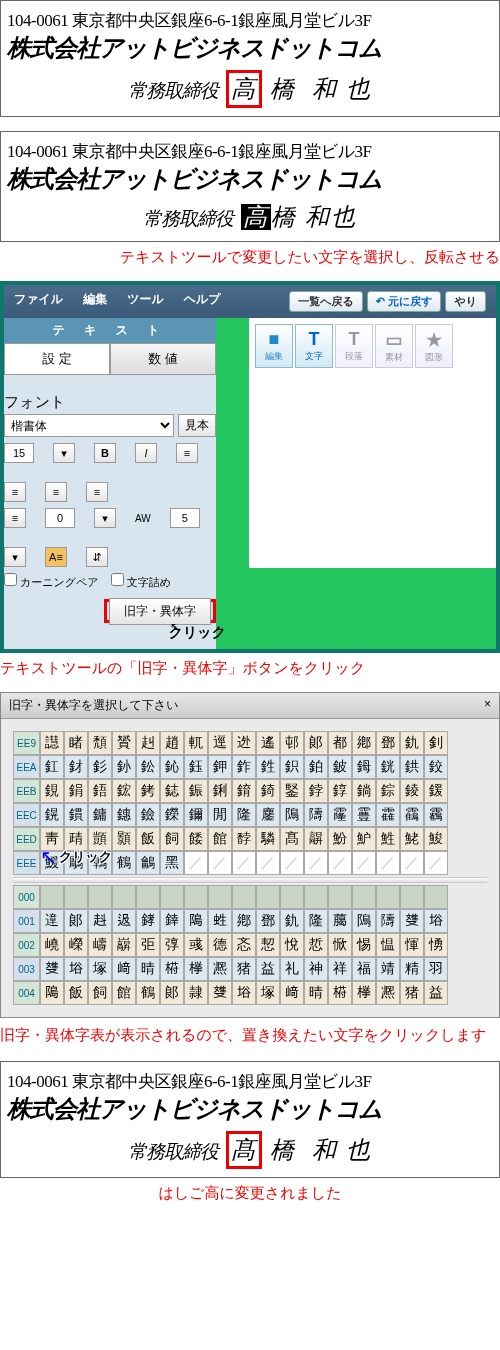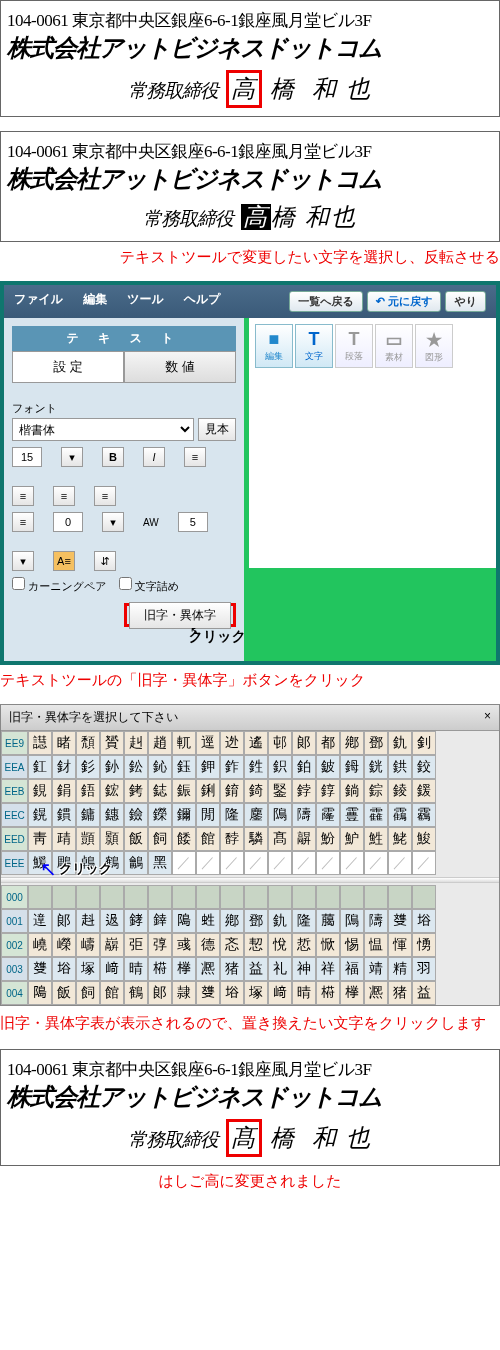--- a/index.html
+++ b/index.html
@@ -15,46 +15,46 @@
 .cap{color:#e00;text-align:center;font-size:15px;margin-top:6px}
 .cap2{color:#e00;font-size:15px;margin-top:6px;line-height:1.5}
 
 .app{border:4px solid #0f766e;background:#22c55e;position:relative;font-size:12px}
 .menubar{background:linear-gradient(#4a6b8a,#3a5a78);color:#fff;padding:6px 10px;display:flex;gap:20px;font-weight:bold}
 .menubar .rbtn{margin-left:auto;display:flex;gap:4px}
 .rbtn .bt{background:linear-gradient(#fff,#e0e8ef);color:#333;border:1px solid #7a9;border-radius:3px;padding:2px 8px;font-size:11px;display:flex;align-items:center;gap:3px}
 .rbtn .bt.undo{color:#06c}
 .arrow{color:#06c;font-weight:bold}
 .panelT{background:#5a95b5;color:#fff;text-align:center;padding:4px;letter-spacing:8px;font-weight:bold}
-.panel{background:#d8e5ee;padding:8px;width:240px;float:left}
+.panel{background:#d8e5ee;width:212px;float:left}
 .tabs{display:flex;margin-bottom:18px}
 .tab{flex:1;text-align:center;padding:6px;border:1px solid #999;background:linear-gradient(#f5f5f5,#ddd);font-size:13px}
 .tab.act{background:#fff}
-.lbl{font-size:11px;margin:12px 0 2px}
+.lbl{font-size:15px;margin:12px 0 2px}
 .sel{display:flex;gap:4px;margin-bottom:6px}
 .sel select,.sel input{border:1px solid #999;padding:2px;font-size:12px;background:#fff}
 .sel select{flex:1}
 .btn{border:1px solid #999;background:linear-gradient(#fff,#e5e5e5);padding:2px 6px;font-size:12px}
 .row{display:flex;gap:19px;align-items:center;margin-bottom:6px;flex-wrap:wrap}
 .row .ic{border:1px solid #999;background:linear-gradient(#fff,#e5e5e5);width:22px;height:20px;display:flex;align-items:center;justify-content:center;font-size:11px}
 .row input[type=text]{width:30px;height:20px;border:1px solid #999;text-align:center;font-size:11px}
 .chk{display:flex;gap:12px;font-size:11px;margin-bottom:8px}
 .oldbtn{border:3px solid #e00;padding:2px}
 .oldbtn .btn{padding:4px 14px}
 .clicklbl{font-weight:bold;font-size:14px}
 .rpane{margin-left:245px;background:#fff;min-height:250px;padding:6px}
 .rtool{display:flex;gap:2px;margin-bottom:6px}
 .rtool .tb{width:38px;height:44px;border:1px solid #ccc;background:linear-gradient(#fff,#eef);display:flex;flex-direction:column;align-items:center;justify-content:center;font-size:9px;color:#999}
 .rtool .tb.e{background:linear-gradient(#fff,#d0e8f5);color:#28c;border-color:#8bc}
 .rtool .tb .tic{font-size:18px;font-weight:bold}
 .app::after{content:"";display:block;clear:both}
 
 .grid{border:1px solid #888;background:#eaeaea;font-size:12px;position:relative}
 .gtitle{background:linear-gradient(#e8e8e8,#ccc);padding:4px 8px;border-bottom:1px solid #999;display:flex;justify-content:space-between}
-.gbody{padding:0}
+.gbody{padding:12px}
 .grow{display:flex}
 .gh{width:27px;height:24px;border:1px solid #aaa;display:flex;align-items:center;justify-content:center;font-size:10px;background:#d5e5d5;color:#068}
 .gh.b{background:#d5e0ea}
 .gc{width:24px;height:24px;border:1px solid #aaa;display:flex;align-items:center;justify-content:center;font-family:serif;font-size:14px;background:#f2e8d8}
 .gc.b{background:#dce8f0}
 .gc.sl{background:#fff;color:#bbb}
 .gc.ep{background:#c8d5c5}
 .gcur{position:absolute;left:39px;top:152px;color:#00f;font-size:20px;pointer-events:none}
 .gclk{position:absolute;left:58px;top:155px;font-weight:bold;font-size:13px;text-shadow:1px 1px #fff,-1px -1px #fff,1px -1px #fff,-1px 1px #fff}
 .sep{height:6px;background:linear-gradient(#fff,#ddd);border-top:1px solid #ccc;border-bottom:1px solid #ccc;margin:2px 0}

